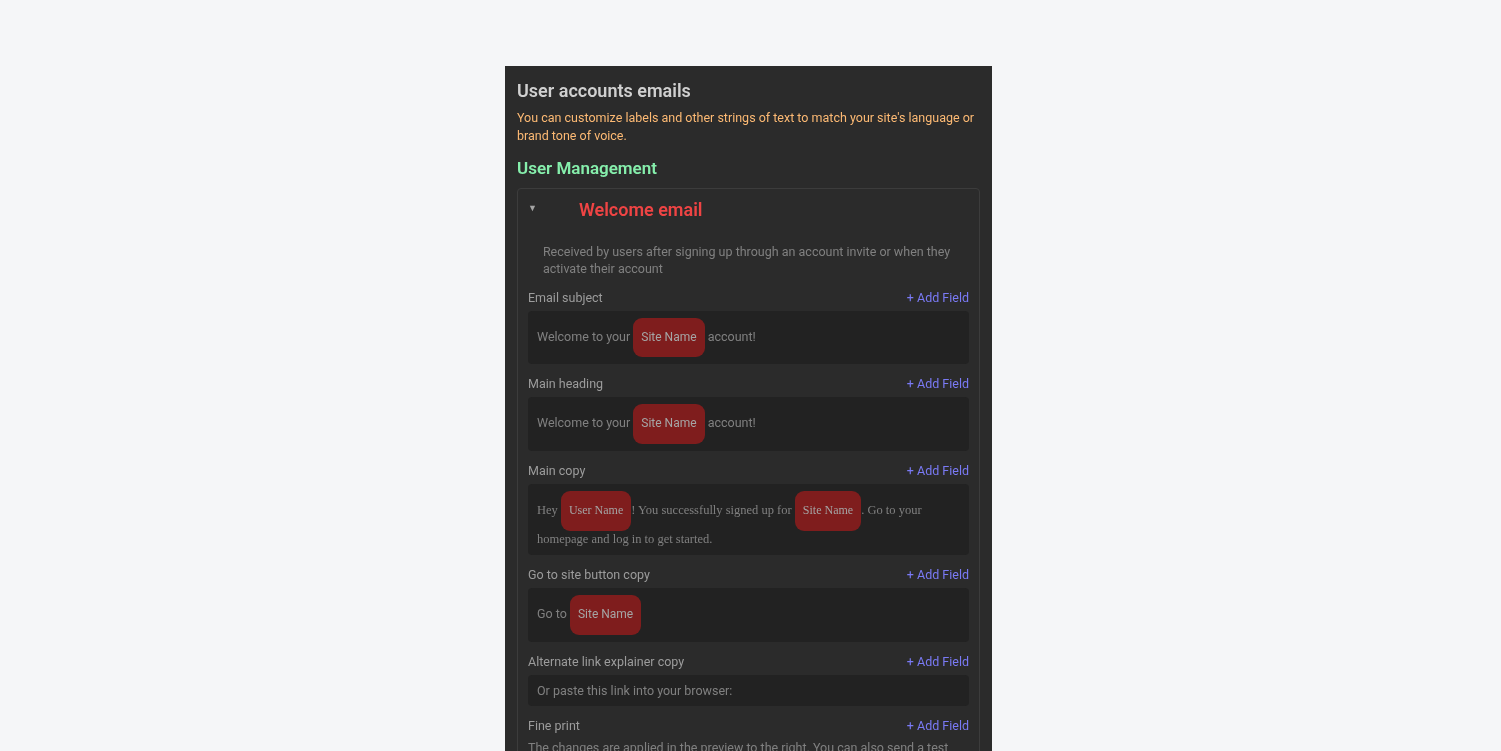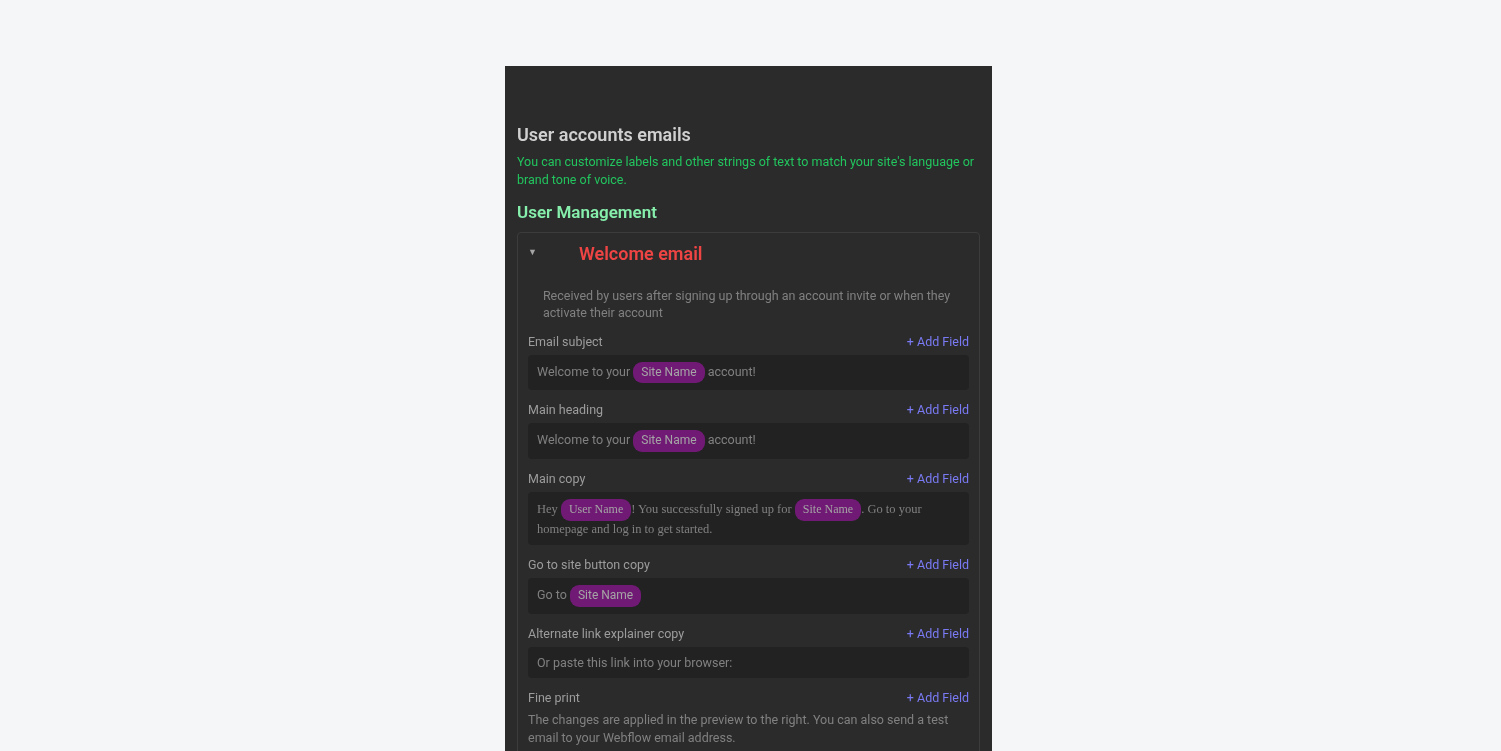--- a/index.html
+++ b/index.html
@@ -20,24 +20,23 @@
       top: 66px;
       width: 487px;
       background-color: #2b2b2b;
       padding: 14px 12px 12px 12px;
     }
     .panel-title {
       color: #d0d0d0;
       font-size: 18px;
       font-weight: 600;
       margin-bottom: 8px;
-      margin-top: 44px;
     }
     .panel-description {
-      color: #22c55e;
+      color: #fdba74;
       font-size: 12.5px;
       line-height: 1.4;
       margin-bottom: 14px;
     }
     .section-heading {
       color: #86efac;
       font-size: 17px;
       font-weight: 600;
       margin-bottom: 10px;
     }
@@ -98,24 +97,24 @@
       font-size: 12.5px;
       line-height: 1.4;
       margin-bottom: 12px;
       cursor: text;
     }
     .field-input.multiline {
       line-height: 1.4;
       font-family: Liberation Serif, serif;
     }
     .token {
-      background-color: #701a75;
+      background-color: #7f1d1d;
       color: #a5a5a5;
       border-radius: 9px;
-      padding: 3px 8px;
+      padding: 12px 8px;
       font-size: 12px;
       display: inline-block;
       line-height: 1.3;
     }
     .preview-note {
       color: #808080;
       font-size: 12.5px;
       line-height: 1.4;
       margin-top: 2px;
       margin-bottom: 24px;

